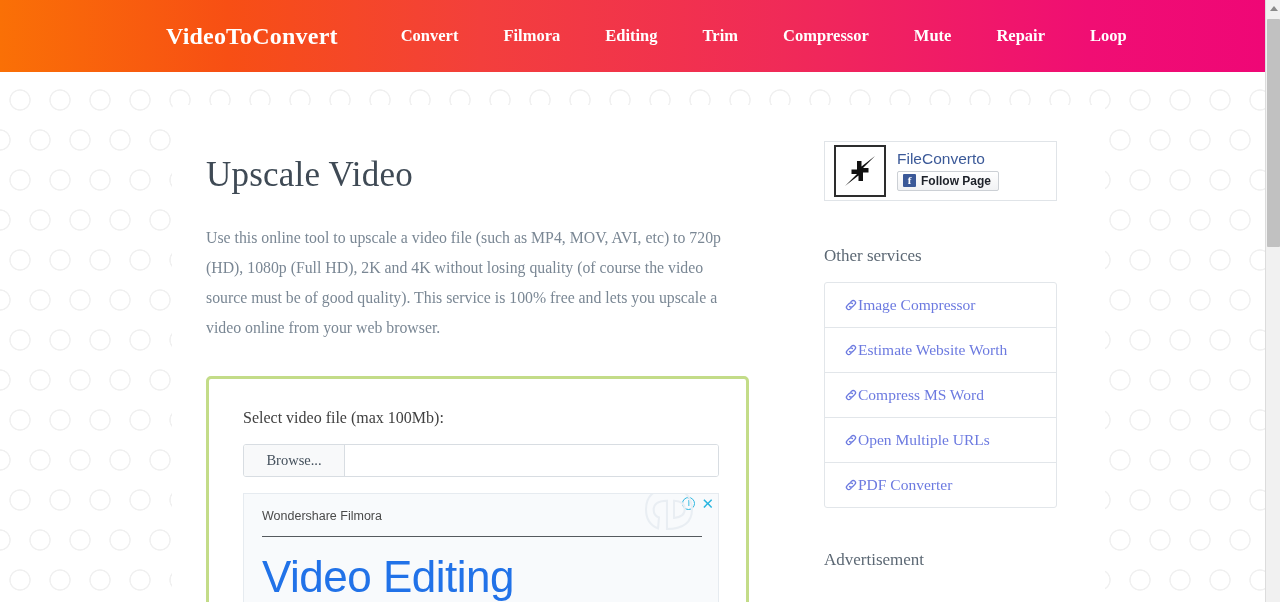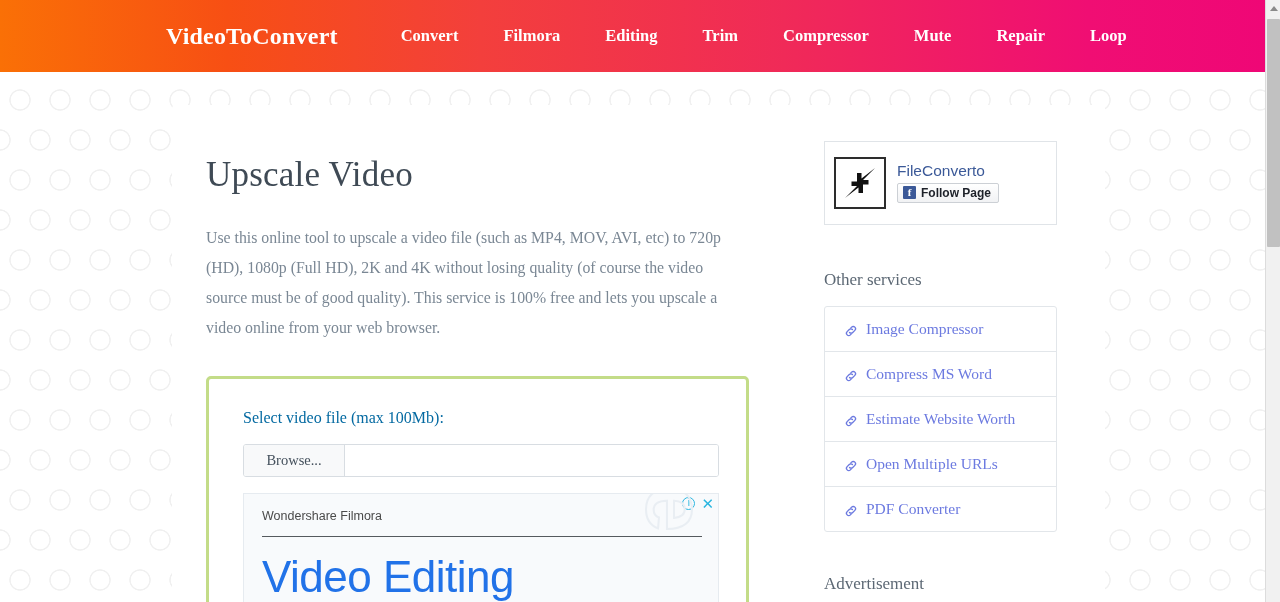--- a/index.html
+++ b/index.html
@@ -99,21 +99,21 @@
     border: 3px solid #c3dc88;
     border-radius: 5px;
     background: #ffffff;
     padding: 30px 34px 0 34px;
     width: 543px;
     height: 260px;
     overflow: hidden;
   }
   .upload-label {
     font-size: 16px;
-    color: #0369a1;
+    color: #404040;
     margin-bottom: 17px;
   }
   .file-row {
     display: flex;
     width: 476px;
     height: 33px;
     border: 1px solid #d8dde2;
     border-radius: 3px;
     overflow: hidden;
     background: #ffffff;
@@ -215,21 +215,21 @@
     top: 105px;
     width: 317px;
     min-height: 600px;
     background: #ffffff;
     border-radius: 0 4px 0 0;
     padding: 36px 36px 0 36px;
     z-index: 2;
   }
   .fb-card {
     width: 233px;
-    height: 84px;
+    height: 60px;
     border: 1px solid #e0e4e8;
     display: flex;
     align-items: center;
     padding: 0 9px;
     background: #fff;
   }
   .fb-logo {
     width: 52px; height: 52px;
     border: 2px solid #2d2d2d;
     background: #ffffff;
@@ -288,22 +288,21 @@
     padding: 0;
     border: 1px solid #e2e6ea;
     border-radius: 3px;
     width: 233px;
     background: #fff;
   }
   .service-list li {
     border-bottom: 1px solid #e2e6ea;
     padding: 13px 0 13px 19px;
     display: flex;
-    align-items: flex-end;
-    gap: 8px;
+    align-items: center;
     cursor: pointer;
   }
   .service-list li:last-child { border-bottom: none; }
   .service-list a {
     color: #6c7ae0;
     text-decoration: none;
     font-size: 15.5px;
   }
   .chain-icon { color: #6c7ae0; display: inline-flex; }
   .ad-heading {
@@ -422,30 +421,30 @@
         </span>
         <a href="#">Image Compressor</a>
       </li>
       <li>
         <span class="chain-icon">
           <svg width="14" height="14" viewBox="0 0 16 16" fill="none" stroke="currentColor" stroke-width="1.5" stroke-linecap="round">
               <path d="M6.3 9.7a2.6 2.6 0 0 0 3.7 0l2.4-2.4a2.6 2.6 0 0 0-3.7-3.7L7.6 4.7"></path>
               <path d="M9.7 6.3a2.6 2.6 0 0 0-3.7 0L3.6 8.7a2.6 2.6 0 0 0 3.7 3.7l1.1-1.1"></path>
             </svg>
         </span>
-        <a href="#">Compress MS Word</a>
+        <a href="#">Estimate Website Worth</a>
       </li>
       <li>
         <span class="chain-icon">
           <svg width="14" height="14" viewBox="0 0 16 16" fill="none" stroke="currentColor" stroke-width="1.5" stroke-linecap="round">
               <path d="M6.3 9.7a2.6 2.6 0 0 0 3.7 0l2.4-2.4a2.6 2.6 0 0 0-3.7-3.7L7.6 4.7"></path>
               <path d="M9.7 6.3a2.6 2.6 0 0 0-3.7 0L3.6 8.7a2.6 2.6 0 0 0 3.7 3.7l1.1-1.1"></path>
             </svg>
         </span>
-        <a href="#">Estimate Website Worth</a>
+        <a href="#">Compress MS Word</a>
       </li>
       <li>
         <span class="chain-icon">
           <svg width="14" height="14" viewBox="0 0 16 16" fill="none" stroke="currentColor" stroke-width="1.5" stroke-linecap="round">
               <path d="M6.3 9.7a2.6 2.6 0 0 0 3.7 0l2.4-2.4a2.6 2.6 0 0 0-3.7-3.7L7.6 4.7"></path>
               <path d="M9.7 6.3a2.6 2.6 0 0 0-3.7 0L3.6 8.7a2.6 2.6 0 0 0 3.7 3.7l1.1-1.1"></path>
             </svg>
         </span>
         <a href="#">Open Multiple URLs</a>
       </li>

